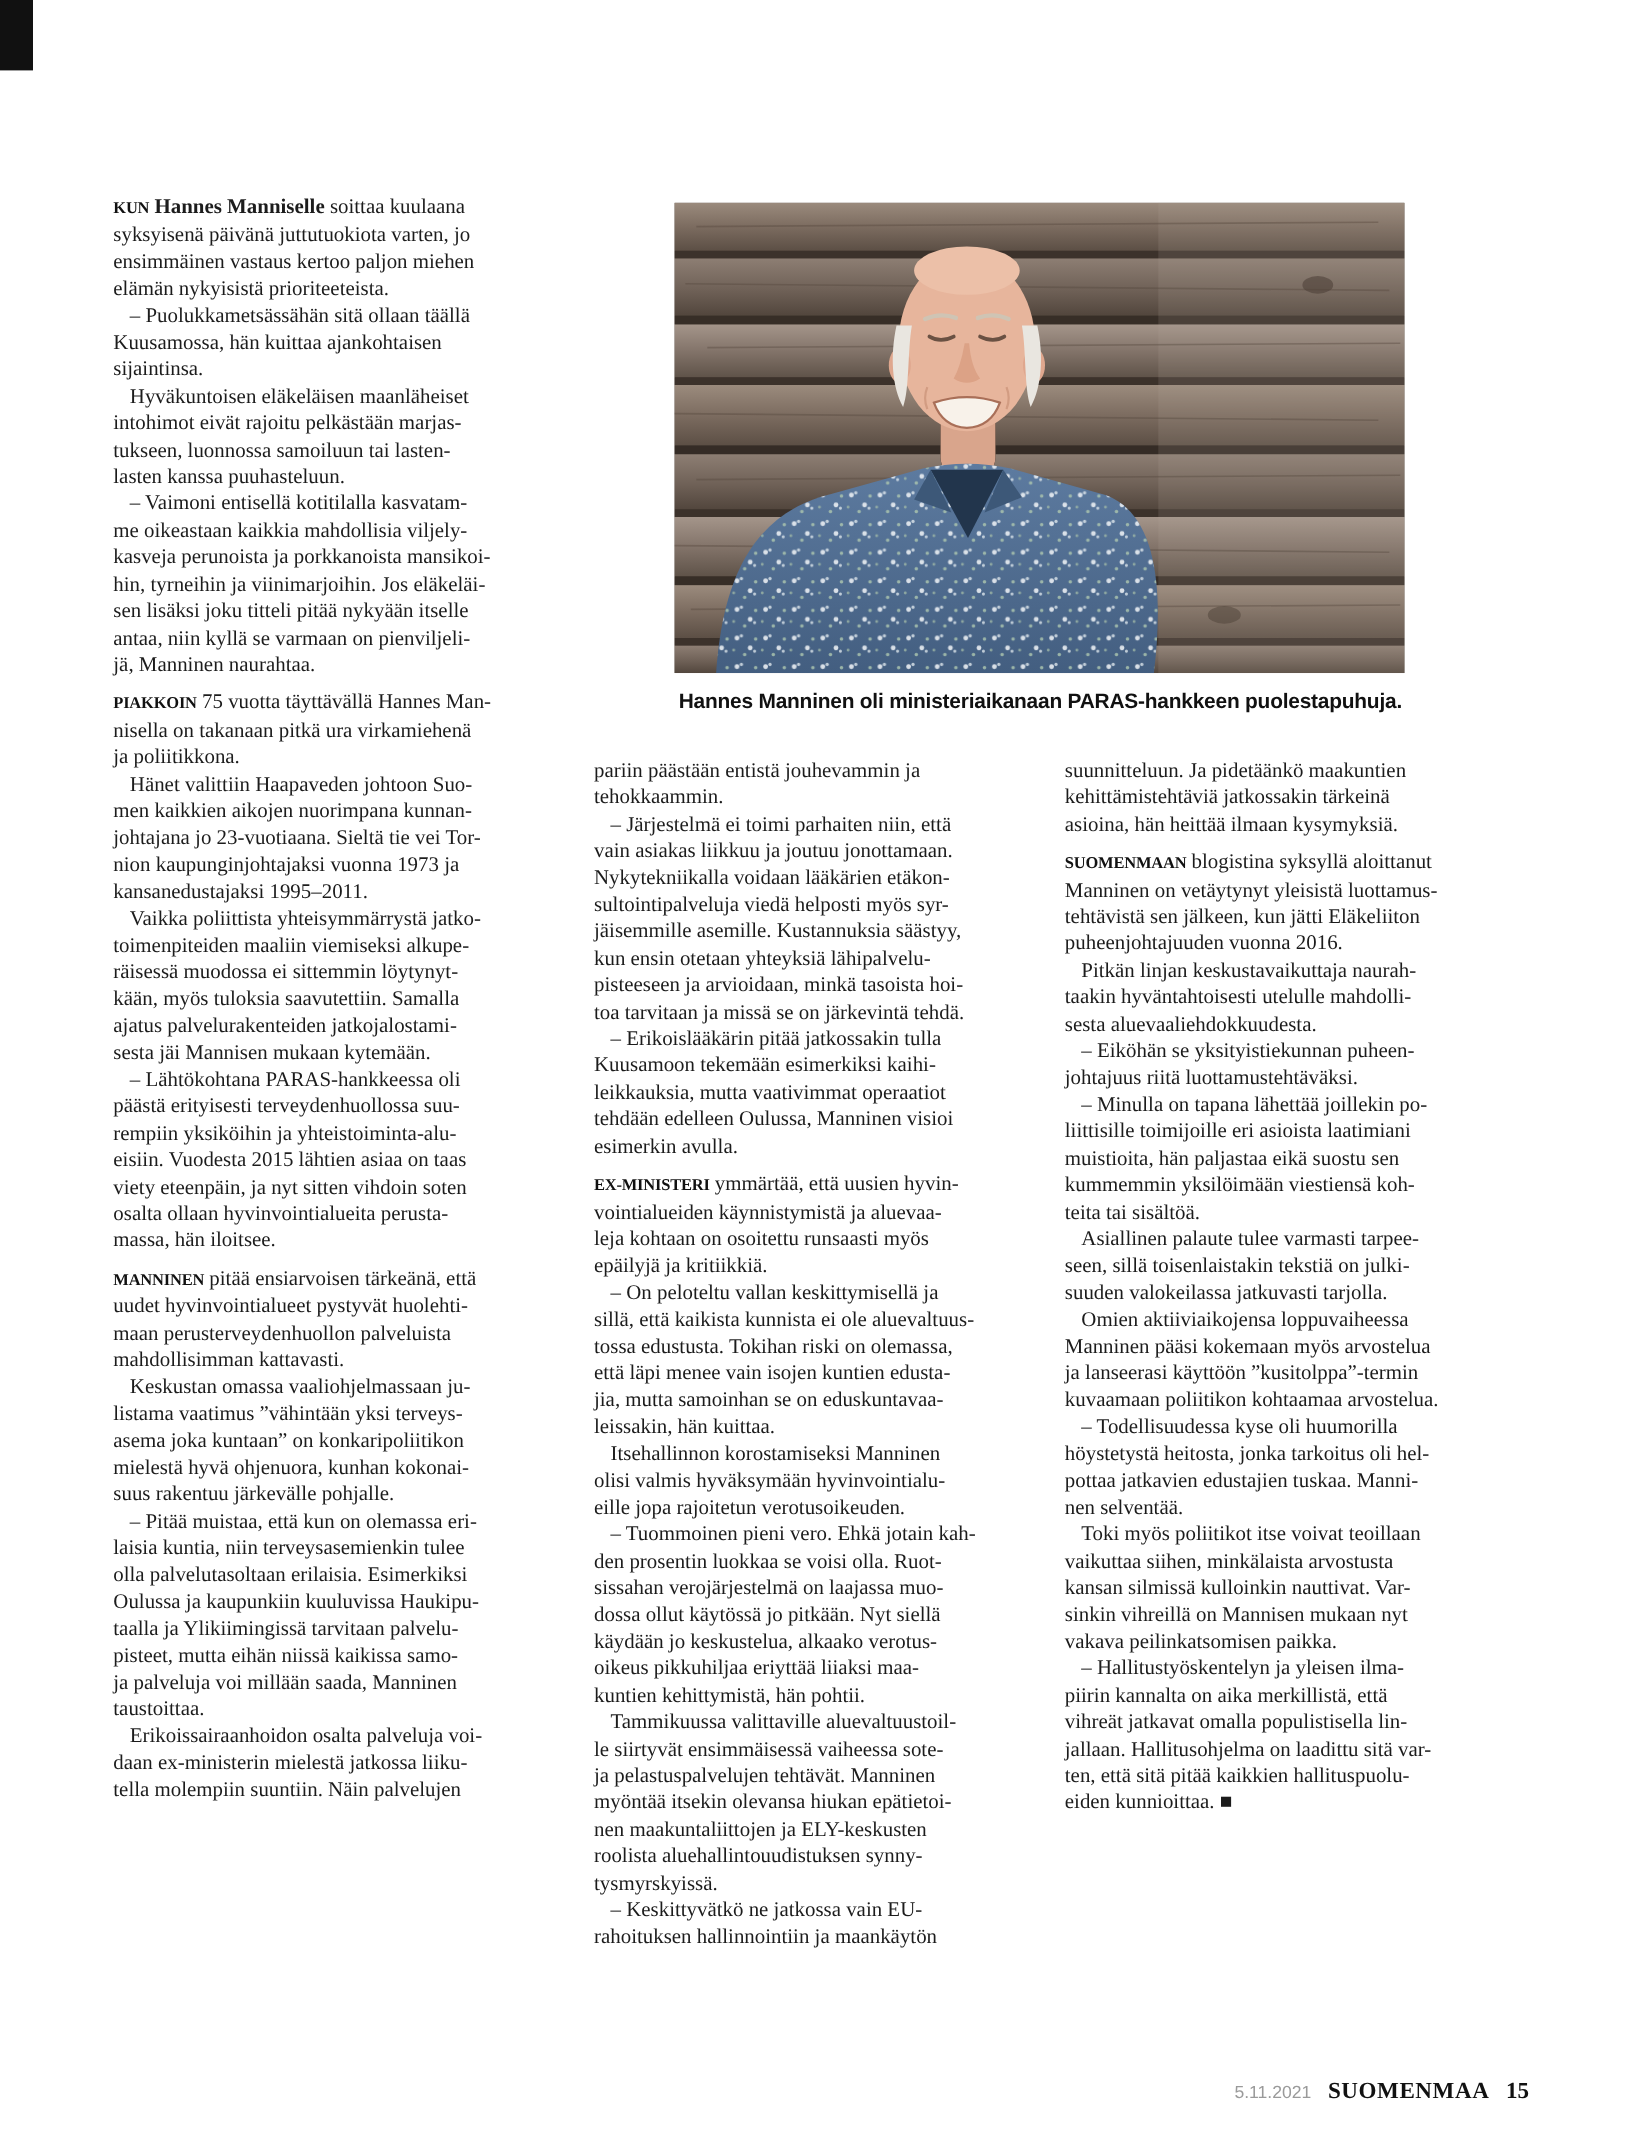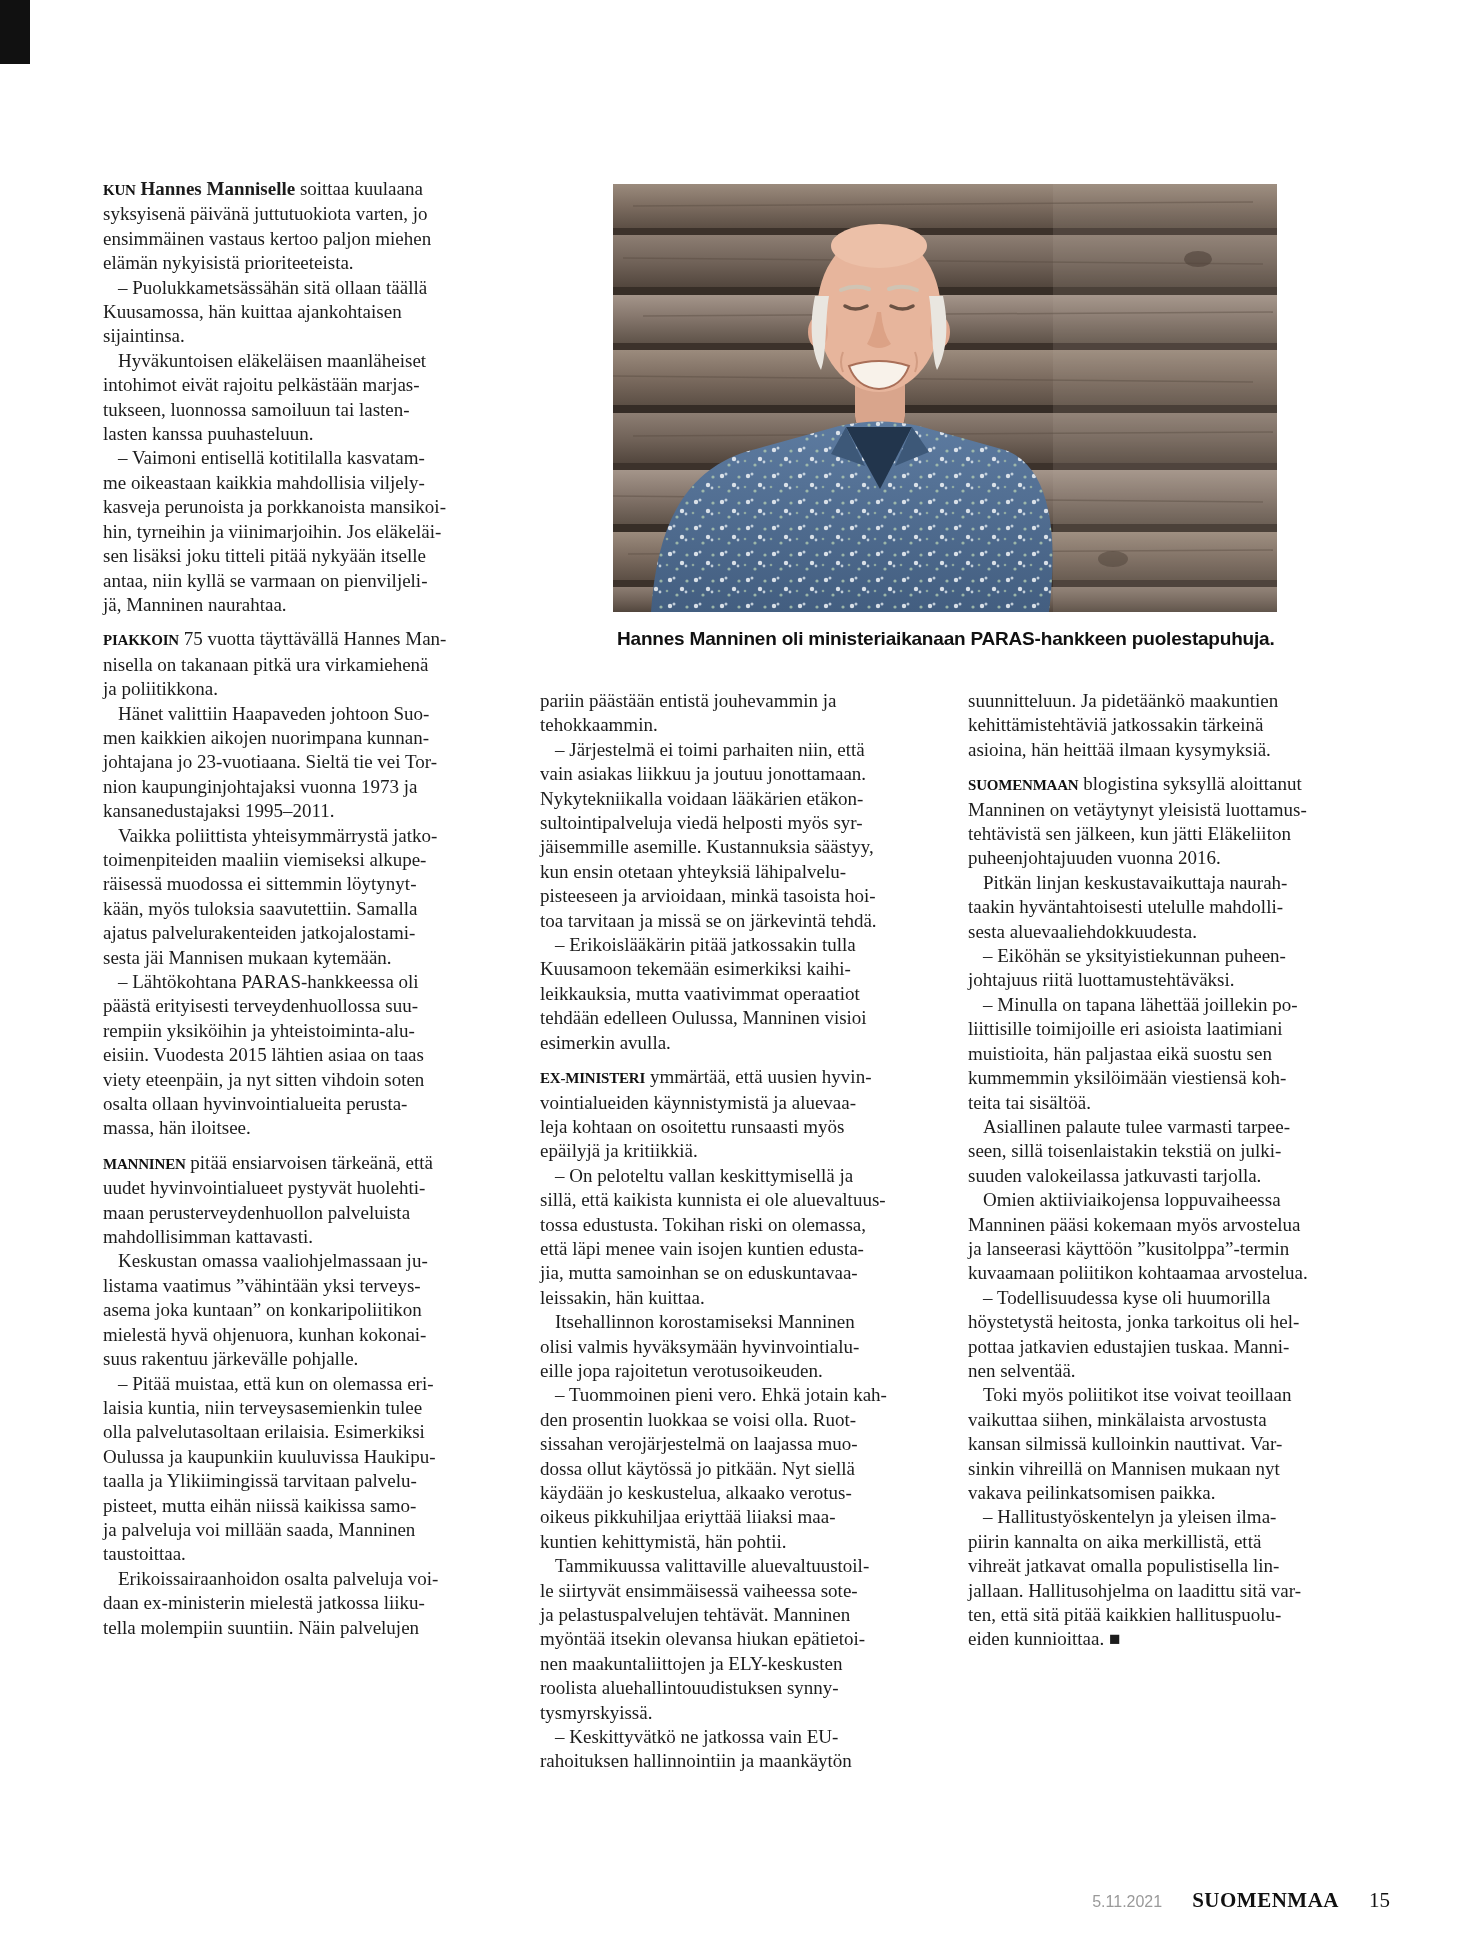--- a/index.html
+++ b/index.html
@@ -14,25 +14,25 @@
   .para.indent{text-indent:15px;}
   .para.section{margin-top:10px;}
   .lead{font-family:Liberation Serif, serif;font-weight:700;font-size:15px;
         letter-spacing:-0.2px;color:#111;}
   .lead-serif{font-weight:700;}
   .photo-wrap{position:absolute;left:613px;top:184px;width:664px;height:428px;overflow:hidden;}
   .photo-wrap svg{display:block;}
   .caption{position:absolute;left:617px;top:628px;width:700px;
            font-family:"Liberation Sans",sans-serif;font-weight:700;font-size:19px;
            letter-spacing:-0.2px;color:#111;}
-  .footer{position:absolute;top:1888px;right:90px;display:flex;align-items:baseline;gap:30px;}
+  .footer{position:absolute;top:1888px;right:90px;display:flex;align-items:baseline;gap:15px;}
   .footer-date{font-family:"Liberation Sans",sans-serif;font-size:16px;color:#9a9a9a;}
   .footer-mag{font-family:"Liberation Serif",serif;font-weight:700;font-size:21px;
               letter-spacing:0.5px;color:#111;}
-  .footer-page{font-family:"Liberation Serif",serif;font-weight:400;font-size:21px;color:#111;}
+  .footer-page{font-family:"Liberation Serif",serif;font-weight:700;font-size:21px;color:#111;}
 </style>
 </head>
 <body>
 
 <div class="page">
 
   <div class="corner-mark"></div>
 
   <div class="column col-left">
       <p class="para"><span class="lead">KUN</span> <span class="lead-serif">Hannes Manniselle</span> soittaa kuulaana<br>syksyisenä päivänä juttutuokiota varten, jo<br>ensimmäinen vastaus kertoo paljon miehen<br>elämän nykyisistä prioriteeteista.</p>

